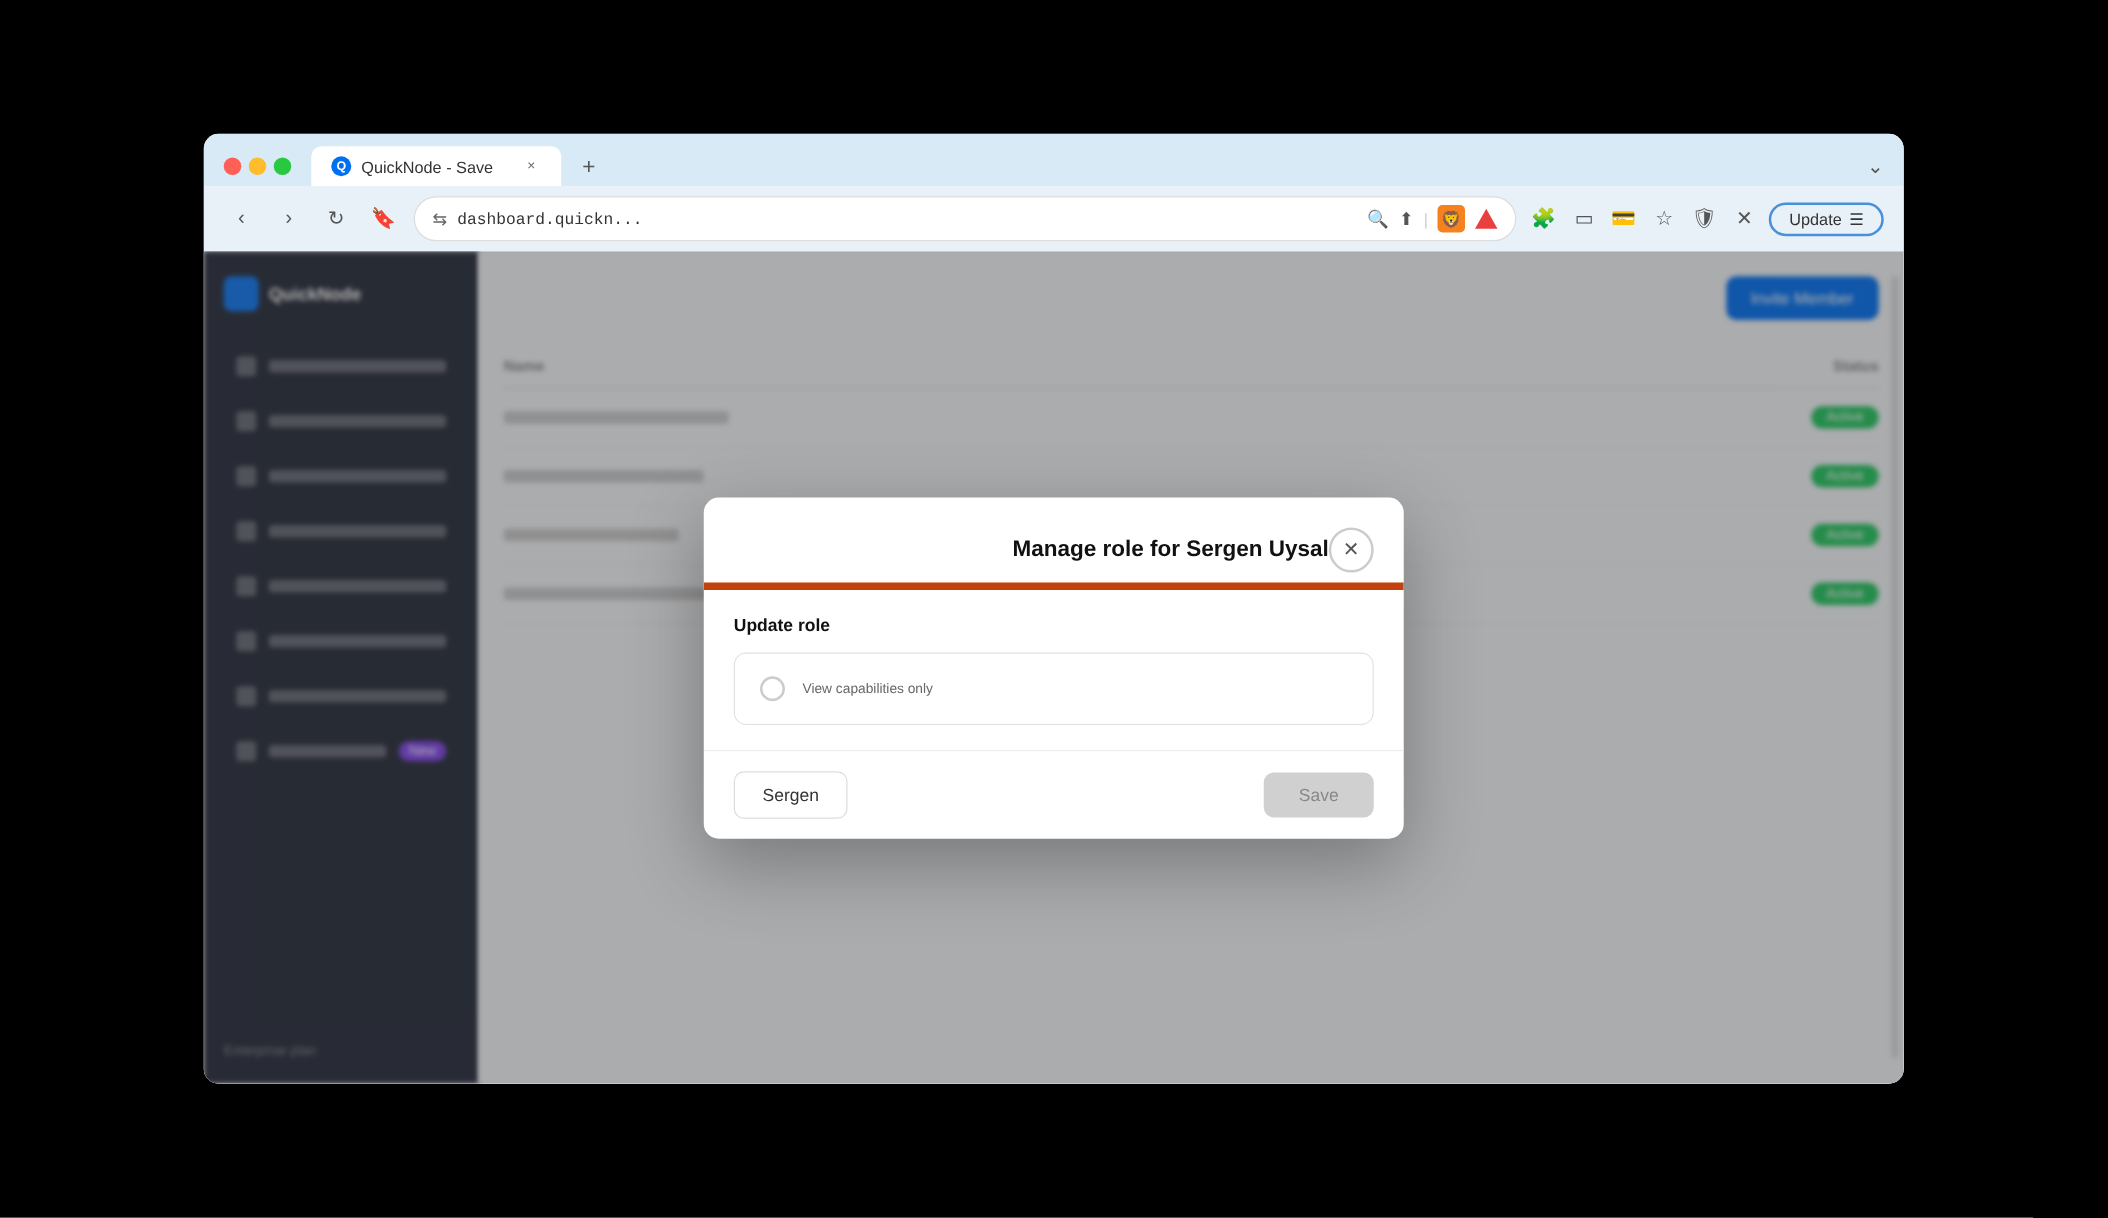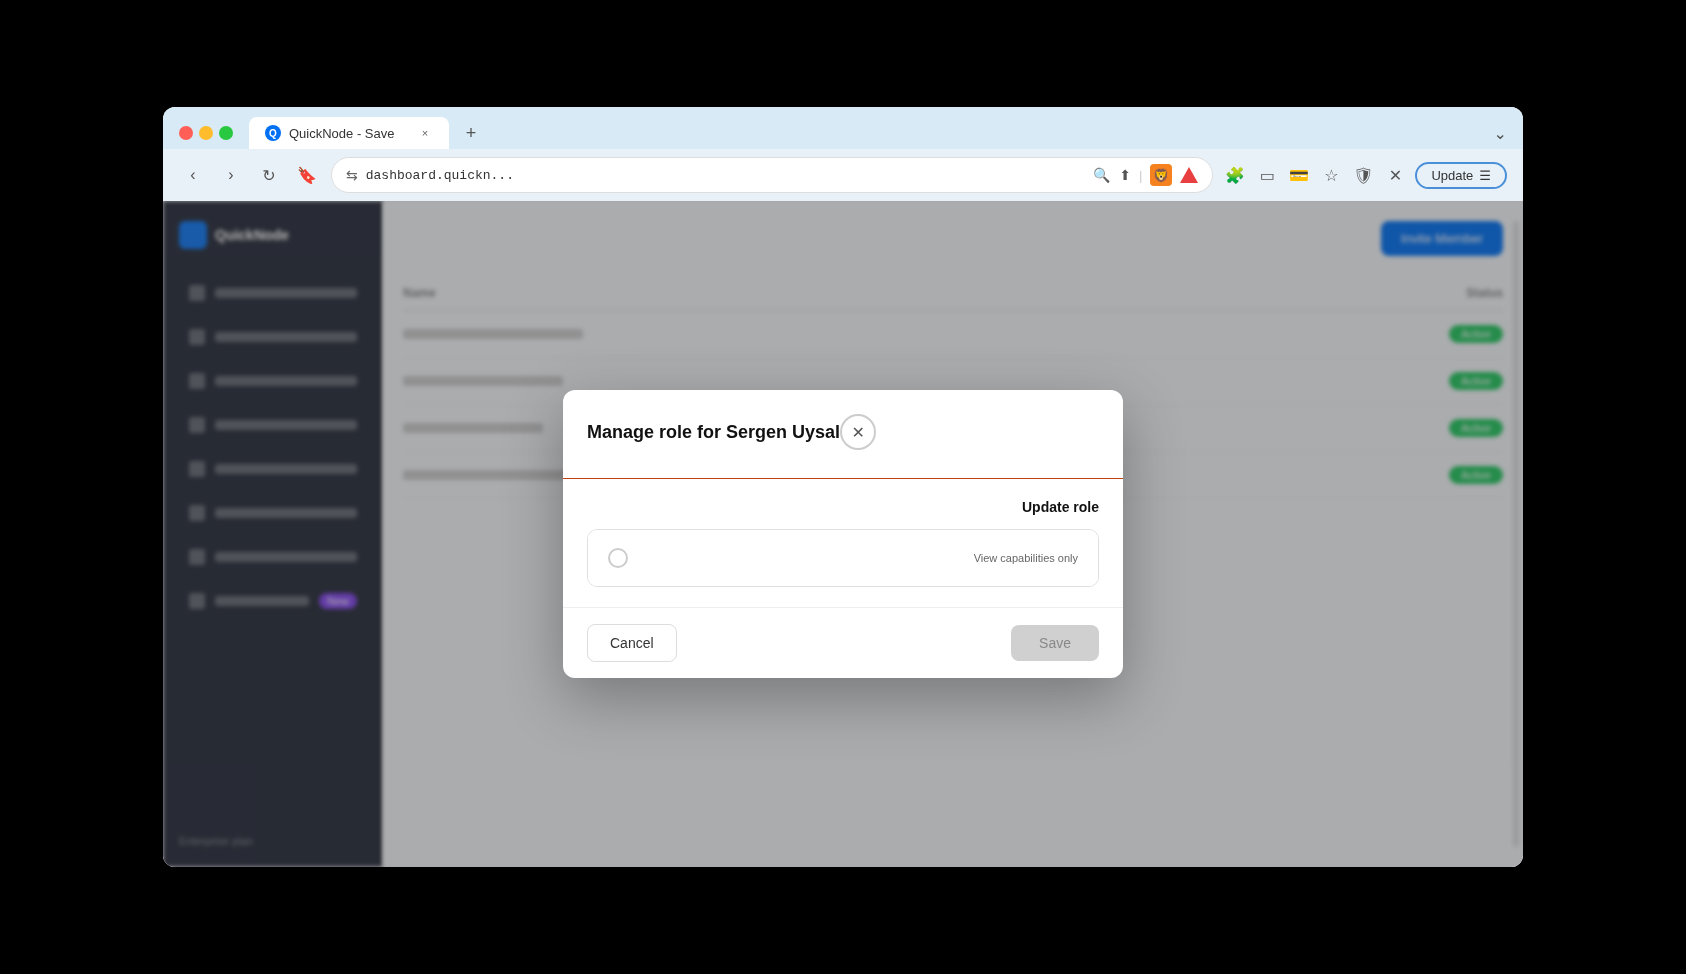--- a/index.html
+++ b/index.html
@@ -364,25 +364,25 @@
 
     .modal {
       background: #fff;
       border-radius: 12px;
       width: 560px;
       box-shadow: 0 20px 60px rgba(0,0,0,0.3);
       overflow: hidden;
     }
 
     .modal-header {
-      padding: 24px 24px 28px;
-      display: flex;
-      align-items: center;
-      justify-content: flex-start;
-      border-bottom: 1px solid #c2410c;
+      padding: 24px 24px 8px;
+      display: flex;
+      align-items: center;
+      justify-content: flex-end;
+      border-bottom: 6px solid #c2410c;
     }
 
     .modal-title {
       font-size: 18px;
       font-weight: 600;
       color: #111;
     }
 
     .modal-close-btn {
       width: 36px;
@@ -394,21 +394,20 @@
       justify-content: center;
       cursor: pointer;
       color: #555;
       font-size: 16px;
       font-weight: 300;
       flex-shrink: 0;
     }
 
     .modal-body {
       padding: 20px 24px;
-      text-align: right;
     }
 
     .update-role-label {
       font-size: 14px;
       font-weight: 600;
       color: #111;
       margin-bottom: 14px;
     }
 
     .role-options {
@@ -672,21 +671,21 @@
               <div class="role-info">
                 <div class="role-description">View capabilities only</div>
               </div>
             </div>
 
 
           </div>
         </div>
 
         <div class="modal-footer">
-          <button class="cancel-btn">Cancel</button>
+          <button class="cancel-btn">Sergen</button>
           <button class="save-btn">Save</button>
         </div>
 
       </div>
     </div>
 
   </div>
 </div>
 
 </body></html>

